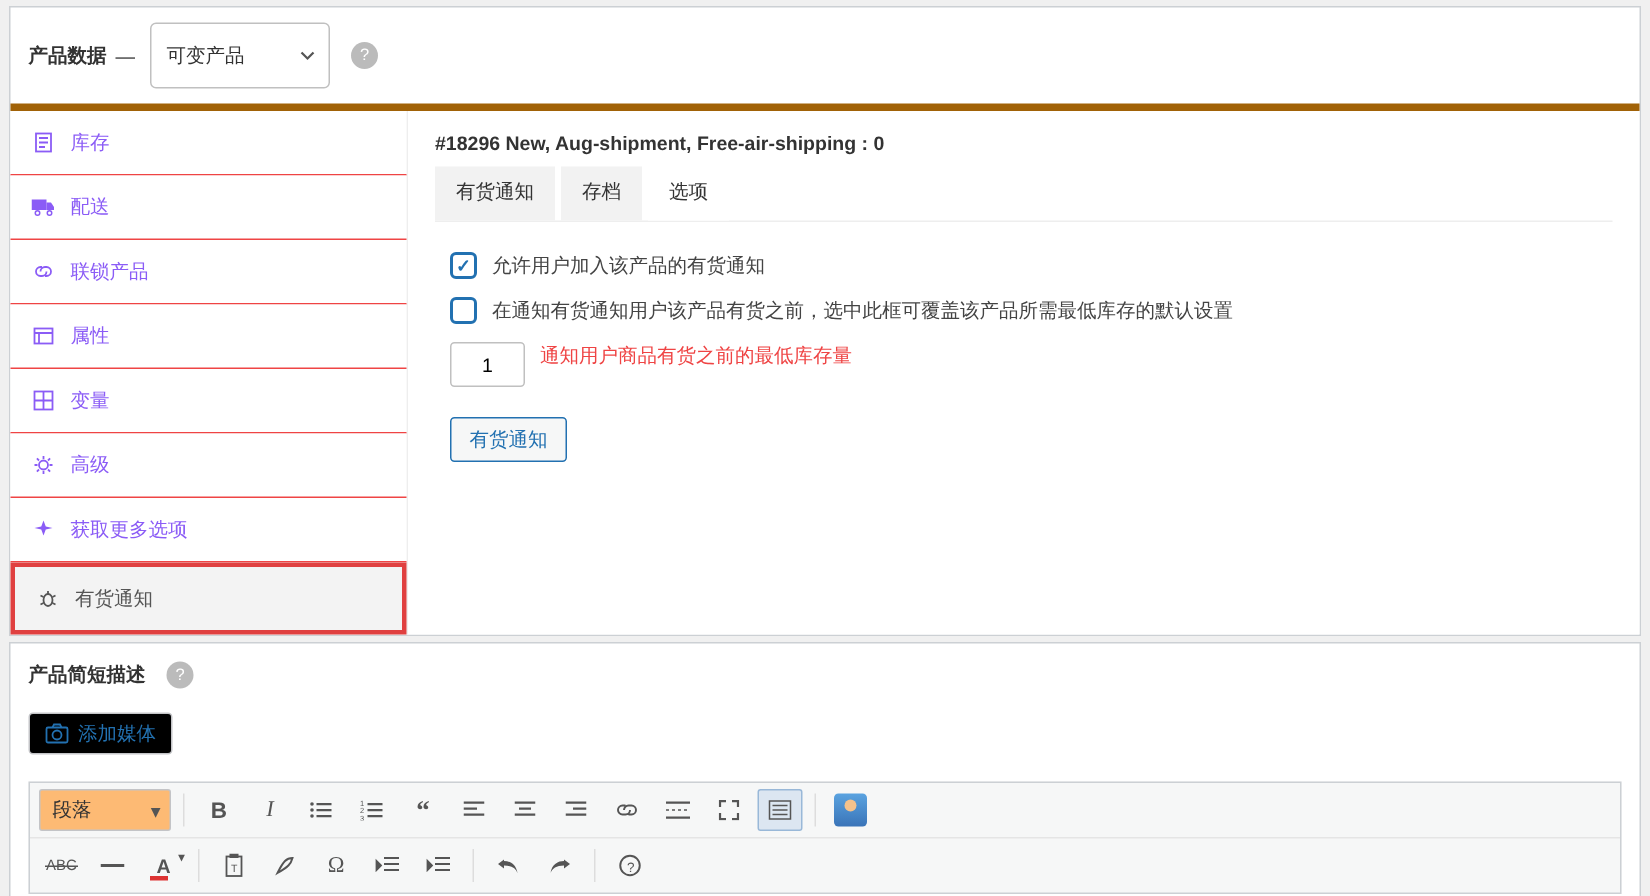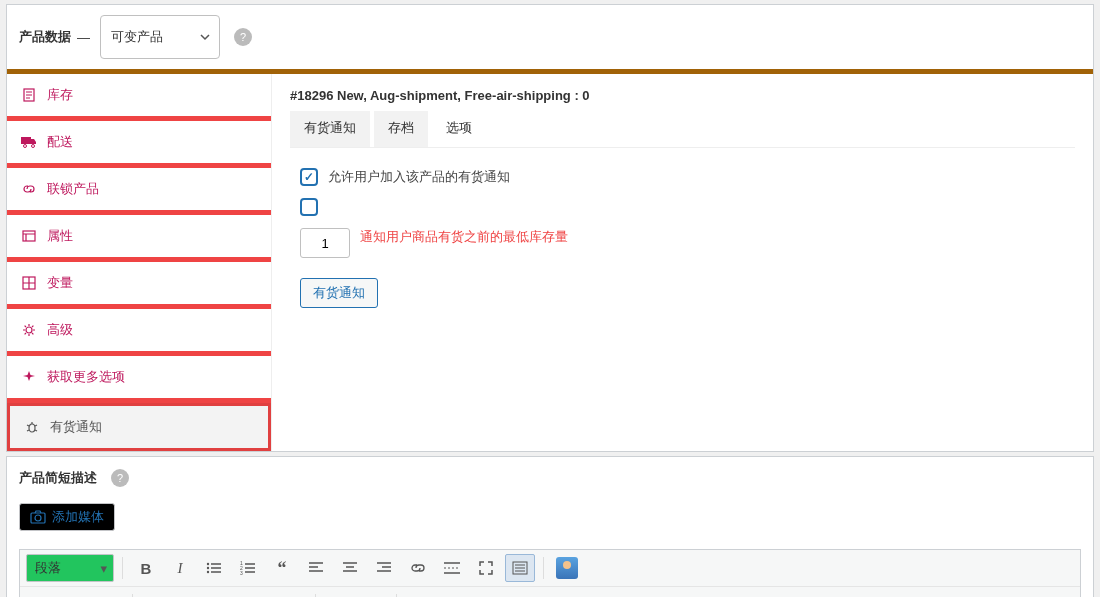--- a/index.html
+++ b/index.html
@@ -6,21 +6,21 @@
   html, body { margin: 0; padding: 0; font-family: -apple-system, "Helvetica Neue", Arial, "PingFang SC", "Microsoft YaHei", sans-serif; font-size: 13px; color: #333; background: #f0f0f0; }
   .panel { background: #fff; border: 1px solid #ccd0d4; margin: 4px 6px; }
   .pd-header { display: flex; align-items: center; padding: 10px 12px; border-bottom: 5px solid #a16207; }
   .pd-title { font-weight: 700; margin-right: 6px; }
   .pd-dash { margin-right: 10px; }
   .pd-select { border: 1px solid #c0c0c0; border-radius: 4px; padding: 4px 26px 4px 10px; background: #fff; position: relative; display: inline-flex; align-items: center; cursor: pointer; min-width: 120px; height: 44px; }
   .pd-select .chev { margin-left: auto; color: #555; position: absolute; right: 8px; }
   .help-tip { width: 18px; height: 18px; border-radius: 50%; background: #bbb; color: #fff; display: inline-flex; align-items: center; justify-content: center; font-size: 11px; margin-left: 14px; cursor: help; }
   .pd-body { display: flex; min-height: 330px; }
   .pd-tabs { width: 265px; border-right: 1px solid #eee; background: #f9f9f9; padding: 0; }
-  .pd-tab { display: flex; align-items: center; padding: 12px 14px; color: #be185d; cursor: pointer; border-bottom: 5px solid #ef4444; background: #fff; gap: 10px; }
+  .pd-tab { display: flex; align-items: center; padding: 12px 14px; color: #8b5cf6; cursor: pointer; border-bottom: 1px solid #ef4444; background: #fff; gap: 10px; }
   .pd-tab.active { background: #f3f3f3; color: #555; }
   .pd-tab .ico { width: 16px; display: inline-flex; align-items: center; justify-content: center; color: inherit; }
   .highlight-box { border: 3px solid #e04040; }
   .pd-content { flex: 1; padding: 0; background: #fff; }
   .variation-title { padding: 14px 18px 8px; font-weight: 700; color: #333; }
   .inner-tabs { display: flex; border-bottom: 1px solid #eee; margin: 0 18px 14px; gap: 4px; }
   .inner-tab { padding: 8px 14px; color: #333; cursor: pointer; border-bottom: 2px solid transparent; background: #f2f2f2; }
   .inner-tab.active { background: #fff; color: #333; text-align: right; }
   .opt-row { display: flex; gap: 10px; padding: 6px 28px; color: #444; }
   .chk { width: 18px; height: 18px; border: 2px solid #2271b1; border-radius: 4px; display: inline-flex; align-items: center; justify-content: center; cursor: pointer; background: #fff; flex-shrink: 0; }
@@ -28,21 +28,21 @@
   .num-input { border: 1px solid #c0c0c0; border-radius: 3px; background: #fff; text-align: center; width: 50px; height: 30px; font-size: 13px; }
   .hint { color: #ef4444; }
   .save-btn { margin: 14px 18px 18px 28px; border: 1px solid #2271b1; color: #2271b1; background: #f6f7f7; padding: 5px 12px; border-radius: 3px; cursor: pointer; font-size: 13px; }
   .desc-header { display: flex; align-items: center; padding: 12px 12px 8px; }
   .desc-title { font-weight: 700; }
   .add-media-btn { margin: 8px 12px; border: 1px solid #c3c4c7; background: #000000; color: #2271b1; padding: 4px 10px; border-radius: 3px; display: inline-flex; align-items: center; gap: 6px; cursor: pointer; font-size: 13px; }
   .editor { margin: 10px 12px 12px; }
   .toolbar { border: 1px solid #ccd0d4; background: #f6f7f7; }
   .tb-row { display: flex; align-items: center; padding: 4px 6px; gap: 4px; flex-wrap: wrap; }
   .tb-row + .tb-row { border-top: 1px solid #e5e5e5; }
-  .tb-select { height: 28px; border: 1px solid #c3c4c7; background: #22c55e; border-radius: 2px; padding: 0 20px 0 8px; display: inline-flex; align-items: center; cursor: pointer; min-width: 88px; position: relative; }
+  .tb-select { height: 28px; border: 1px solid #c3c4c7; background: #fdba74; border-radius: 2px; padding: 0 20px 0 8px; display: inline-flex; align-items: center; cursor: pointer; min-width: 88px; position: relative; }
   .tb-select .chev { position: absolute; right: 6px; color: #555; }
   .tb-btn { width: 30px; height: 28px; display: inline-flex; align-items: center; justify-content: center; color: #555; cursor: pointer; border-radius: 2px; }
   .tb-btn.pressed { background: #dce6f1; border: 1px solid #99b8d8; }
   .tb-sep { width: 1px; height: 22px; background: #ddd; margin: 0 4px; }
   svg { display: block; }
   .color-underline { position: relative; }
   .color-underline::after { content: ""; position: absolute; left: 6px; right: 12px; bottom: 4px; height: 3px; background: #d33; }
   .user-ico { display: inline-flex; width: 22px; height: 22px; border-radius: 3px; background: linear-gradient(#5aa3e0,#3a74b8); align-items: center; justify-content: center; }
   .user-ico::before { content: ""; width: 8px; height: 8px; border-radius: 50%; background: #f4c28c; position: relative; top: -3px; }
 </style>
@@ -146,20 +146,21 @@
         <div class="inner-tab">有货通知</div>
         <div class="inner-tab">存档</div>
         <div class="inner-tab active">选项</div>
       </div>
       <div class="opt-row">
         <span class="chk checked"></span>
         <span>允许用户加入该产品的有货通知</span>
       </div>
       <div class="opt-row">
         <span class="chk"></span>
+        <span>在通知有货通知用户该产品有货之前，选中此框可覆盖该产品所需最低库存的默认设置</span>
       </div>
       <div class="opt-row">
         <input class="num-input" value="1" style="">
         <span class="hint">通知用户商品有货之前的最低库存量</span>
       </div>
       <button class="save-btn">有货通知</button>
     </div>
   </div>
 </div>
 

